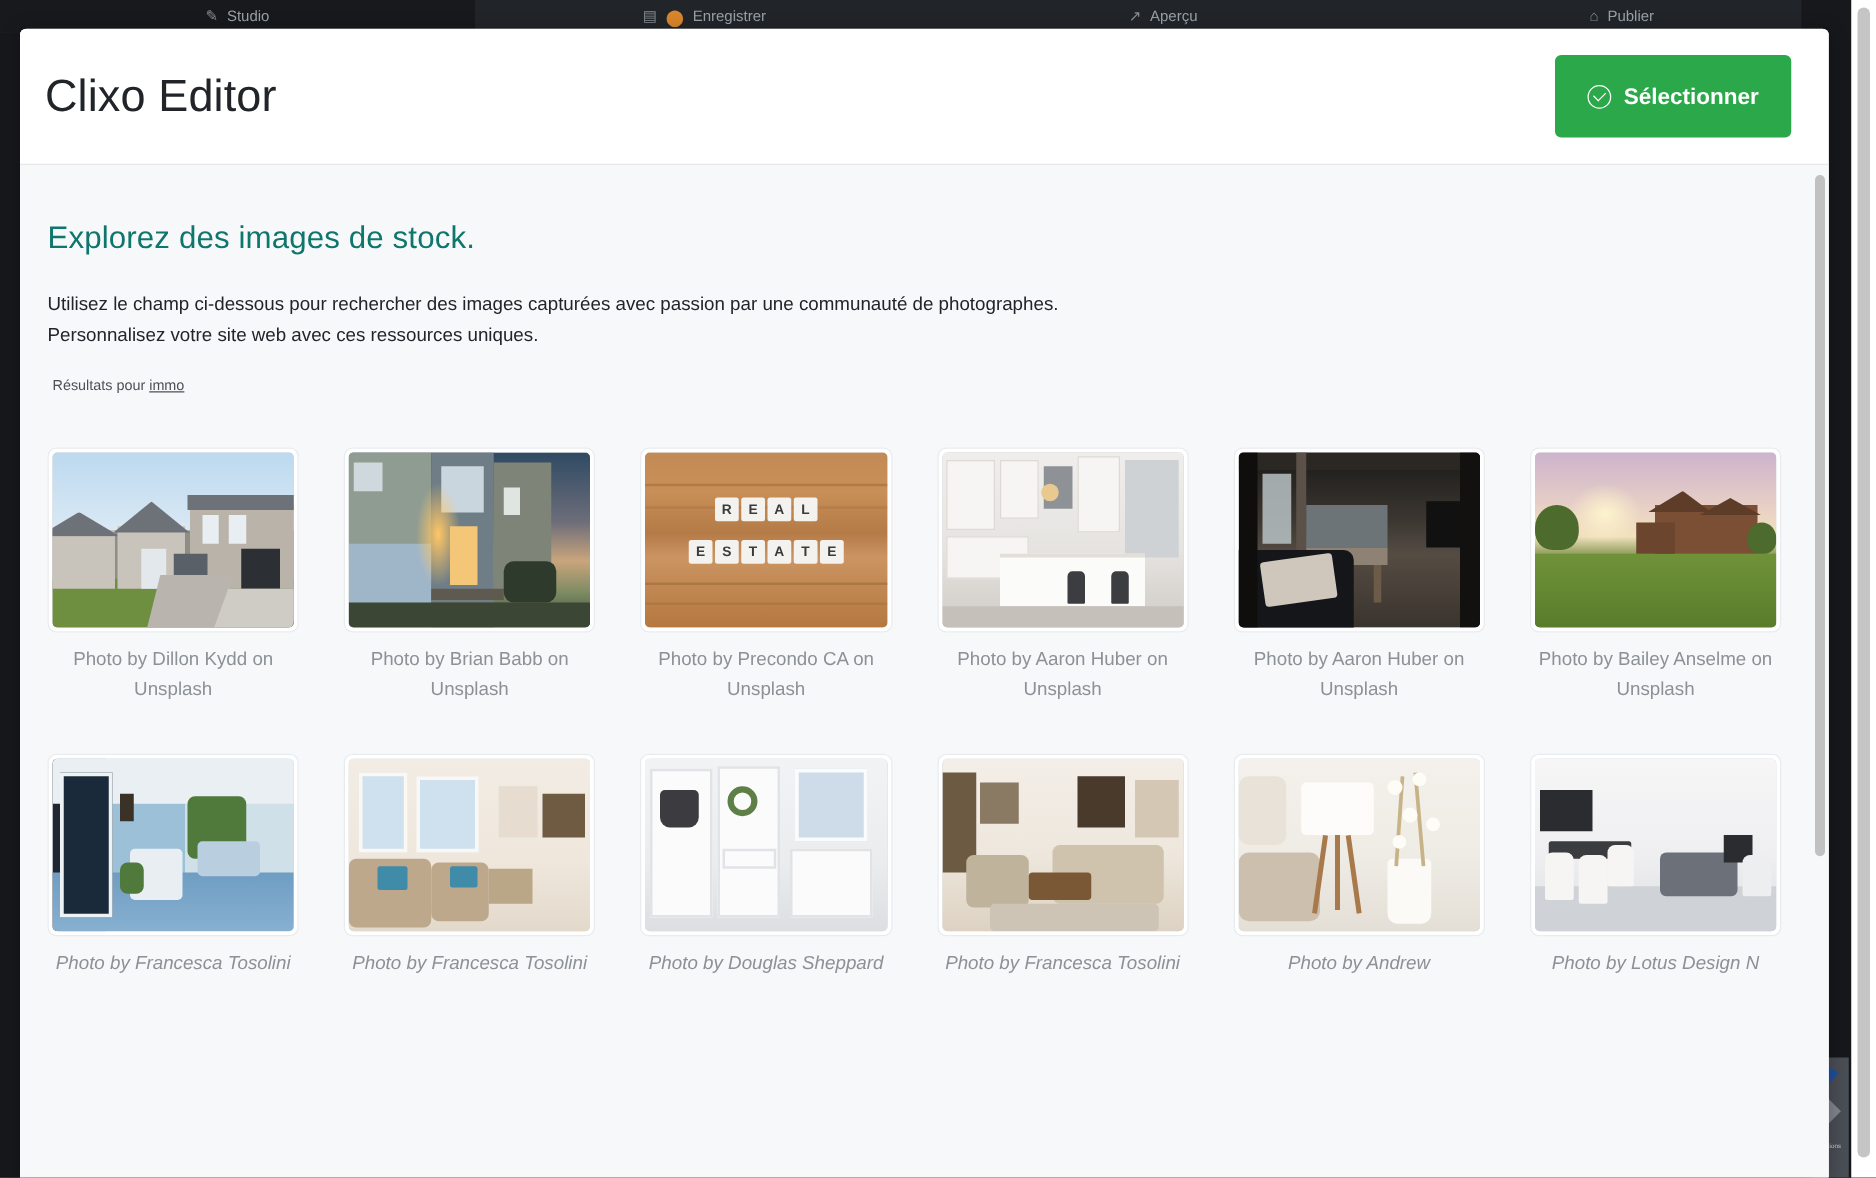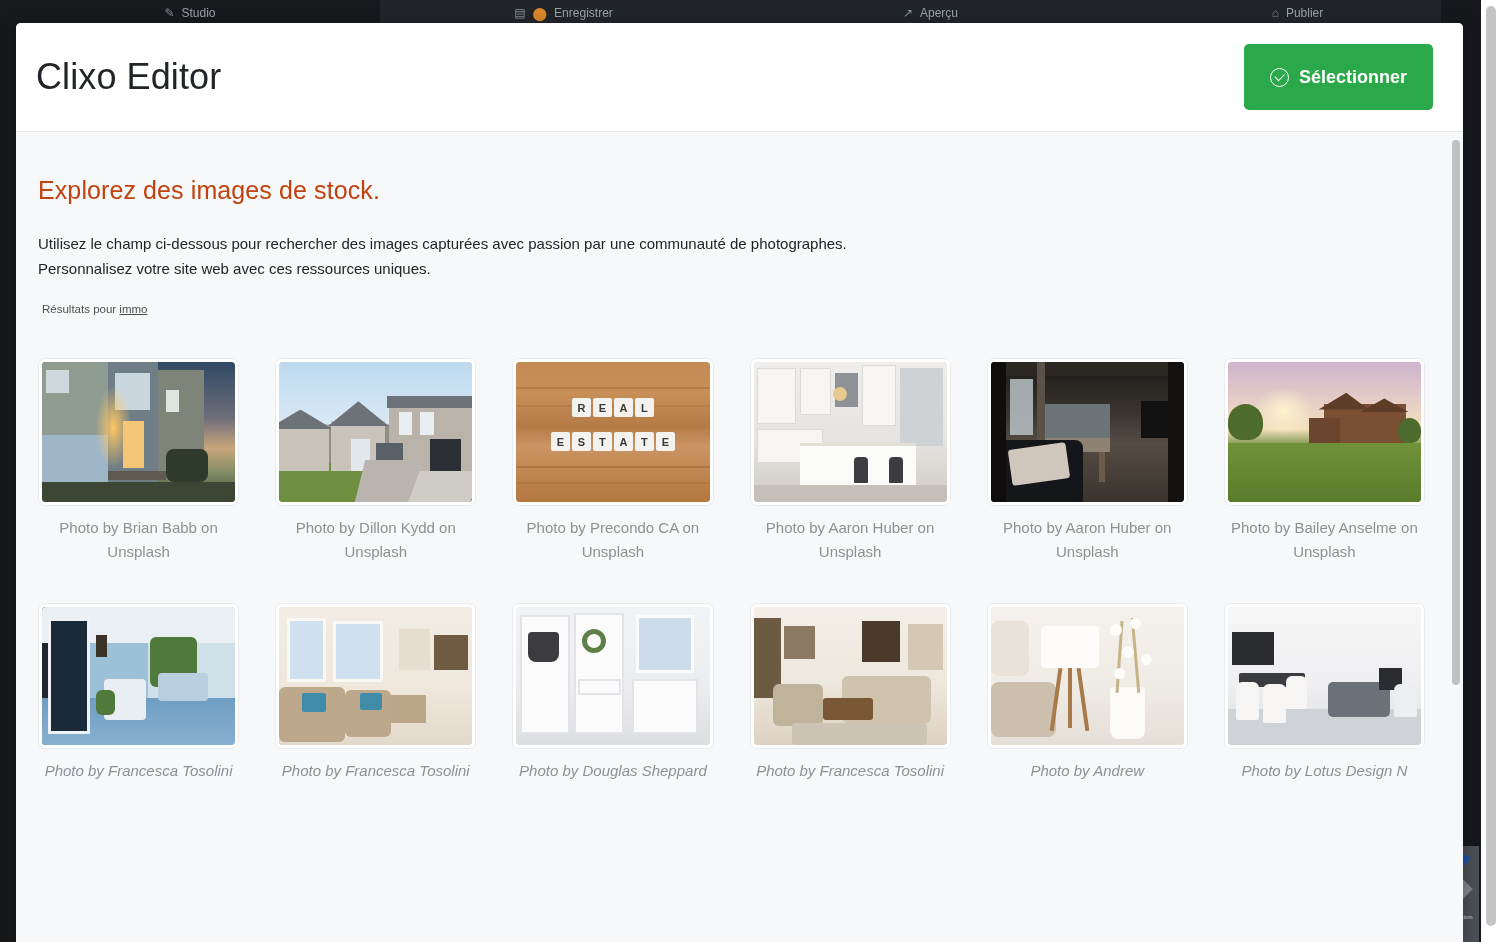--- a/index.html
+++ b/index.html
@@ -132,21 +132,21 @@
     color: #343a40; background: #ffffff;
     border-color: #dee2e6 #dee2e6 #ffffff;
     border-radius: 5px 5px 0 0;
     cursor: default;
   }
 
   .content {
     padding: 27px 24px 0 22px;
   }
   .sec-title {
-    font-size: 25px; color: #c2410c; font-weight: 400; margin: 0 0 26px;
+    font-size: 25px; color: #0f766e; font-weight: 400; margin: 0 0 26px;
     letter-spacing: .1px;
   }
   .sec-desc {
     font-size: 15px; color: #212529; line-height: 25px; margin: 0 0 22px;
   }
 
   .search-row { display: flex; align-items: center; gap: 9px; }
   .search-input {
     flex: 1 1 auto; height: 38px;
     border: 1px solid #ced4da; border-radius: 4px;
@@ -365,62 +365,62 @@
         <div class="results-for">
           <span>Résultats pour</span>
           <span class="q">immo</span>
         </div>
 
         <div class="grid">
 
           <div class="card">
             <div class="thumb-wrap">
               <div class="thumb">
-                <div class="art a2">
-                  <div class="blk" style="left:0;top:0;width:34%;height:62%;background:#8f9c92"></div>
-                  <div class="blk" style="left:0;top:52%;width:34%;height:48%;background:#9fb6c9"></div>
-                  <div class="blk" style="left:2%;top:6%;width:12%;height:16%;background:#cfd8dd"></div>
-                  <div class="blk" style="left:34%;top:0;width:26%;height:100%;background:#6f7e86"></div>
-                  <div class="blk" style="left:38%;top:8%;width:18%;height:26%;background:#c9d6de"></div>
-                  <div class="blk" style="left:60%;top:6%;width:24%;height:72%;background:#7e8477"></div>
-                  <div class="blk" style="left:64%;top:20%;width:7%;height:16%;background:#dfe5e0"></div>
-                  <div class="glow" style="left:28%;top:18%;width:18%;height:58%"></div>
-                  <div class="door" style="left:42%;top:42%;width:11%;height:34%"></div>
-                  <div class="blk" style="left:34%;top:78%;width:30%;height:6%;background:#5f5a50"></div>
-                  <div class="blk" style="left:34%;top:86%;width:34%;height:6%;background:#6c675c"></div>
-                  <div class="blk" style="left:64%;top:62%;width:22%;height:24%;background:#2e3a2b;border-radius:8px"></div>
-                  <div class="blk" style="left:0;top:86%;width:100%;height:14%;background:#3c4634"></div>
-                </div>
-              </div>
-            </div>
-            <div class="caption">Photo by Brian Babb on Unsplash</div>
-          </div>
-
-          <div class="card">
-            <div class="thumb-wrap">
-              <div class="thumb">
                 <div class="art a1">
                   <div class="lawn"></div>
                   <div class="h" style="left:-4%;top:44%;width:30%;height:34%"></div>
                   <div class="roof" style="left:-6%;top:34%;width:34%;height:14%;clip-path:polygon(0 100%,50% 0,100% 100%)"></div>
                   <div class="h" style="left:27%;top:42%;width:28%;height:36%"></div>
                   <div class="roof" style="left:25%;top:28%;width:32%;height:18%;clip-path:polygon(0 100%,50% 0,100% 100%)"></div>
                   <div class="h" style="left:57%;top:30%;width:44%;height:48%;background:#b9b3a9"></div>
                   <div class="roof" style="left:56%;top:24%;width:46%;height:9%"></div>
                   <div class="h" style="left:62%;top:36%;width:7%;height:16%;background:#e8eef2"></div>
                   <div class="h" style="left:73%;top:36%;width:7%;height:16%;background:#e8eef2"></div>
                   <div class="h" style="left:37%;top:55%;width:10%;height:23%;background:#e3e8ec"></div>
                   <div class="h" style="left:50%;top:58%;width:14%;height:20%;background:#5a6068"></div>
                   <div class="h" style="left:78%;top:55%;width:16%;height:23%;background:#2c2f33"></div>
                   <div class="drive"></div>
                   <div class="walk"></div>
                 </div>
               </div>
             </div>
             <div class="caption">Photo by Dillon Kydd on Unsplash</div>
+          </div>
+
+          <div class="card">
+            <div class="thumb-wrap">
+              <div class="thumb">
+                <div class="art a2">
+                  <div class="blk" style="left:0;top:0;width:34%;height:62%;background:#8f9c92"></div>
+                  <div class="blk" style="left:0;top:52%;width:34%;height:48%;background:#9fb6c9"></div>
+                  <div class="blk" style="left:2%;top:6%;width:12%;height:16%;background:#cfd8dd"></div>
+                  <div class="blk" style="left:34%;top:0;width:26%;height:100%;background:#6f7e86"></div>
+                  <div class="blk" style="left:38%;top:8%;width:18%;height:26%;background:#c9d6de"></div>
+                  <div class="blk" style="left:60%;top:6%;width:24%;height:72%;background:#7e8477"></div>
+                  <div class="blk" style="left:64%;top:20%;width:7%;height:16%;background:#dfe5e0"></div>
+                  <div class="glow" style="left:28%;top:18%;width:18%;height:58%"></div>
+                  <div class="door" style="left:42%;top:42%;width:11%;height:34%"></div>
+                  <div class="blk" style="left:34%;top:78%;width:30%;height:6%;background:#5f5a50"></div>
+                  <div class="blk" style="left:34%;top:86%;width:34%;height:6%;background:#6c675c"></div>
+                  <div class="blk" style="left:64%;top:62%;width:22%;height:24%;background:#2e3a2b;border-radius:8px"></div>
+                  <div class="blk" style="left:0;top:86%;width:100%;height:14%;background:#3c4634"></div>
+                </div>
+              </div>
+            </div>
+            <div class="caption">Photo by Brian Babb on Unsplash</div>
           </div>
 
           <div class="card">
             <div class="thumb-wrap">
               <div class="thumb">
                 <div class="art a3">
                   <div class="grain" style="top:18%"></div>
                   <div class="grain" style="top:31%;opacity:.5"></div>
                   <div class="grain" style="top:74%"></div>
                   <div class="grain" style="top:86%;opacity:.6"></div>

